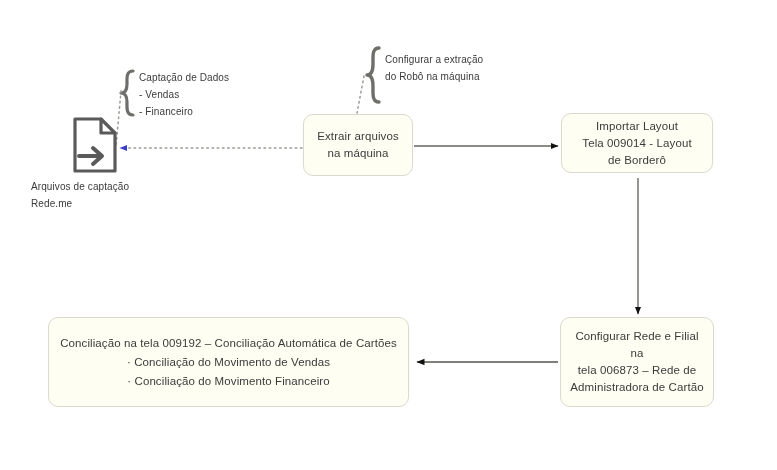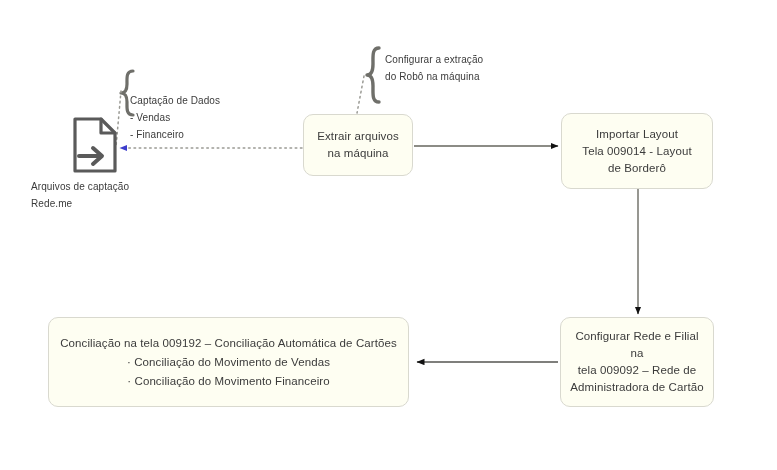--- a/index.html
+++ b/index.html
@@ -45,21 +45,21 @@
   #node-extract {
     left: 303px;
     top: 114px;
     width: 110px;
     height: 62px;
   }
   #node-import {
     left: 561px;
     top: 113px;
     width: 152px;
-    height: 76px;
+    height: 60px;
   }
   #node-configure {
     left: 560px;
     top: 317px;
     width: 154px;
     height: 90px;
   }
   #node-conciliacao {
     left: 48px;
     top: 317px;
@@ -71,23 +71,22 @@
   }
   .caption {
     position: absolute;
     color: #3b3b3b;
     font-size: 10px;
     line-height: 17px;
     white-space: pre-line;
     letter-spacing: 0.1px;
   }
   #caption-capt {
-    left: 130px;
+    left: 139px;
     top: 69px;
-    margin-top: 23px;
   }
   #caption-robo {
     left: 385px;
     top: 51px;
   }
   #caption-doc {
     left: 31px;
     top: 178px;
   }
   #doc-icon {
@@ -170,21 +169,21 @@
   </div>
 
   <div class="node" id="node-import">
     <span class="inner">Importar Layout
 Tela 009014 - Layout
 de Borderô</span>
   </div>
 
   <div class="node" id="node-configure">
     <span class="inner">Configurar Rede e Filial na
-tela 009092 – Rede de
+tela 006873 – Rede de
 Administradora de Cartão</span>
   </div>
 
   <div class="node" id="node-conciliacao">
     <span class="inner">Conciliação na tela 009192 – Conciliação Automática de Cartões
 · Conciliação do Movimento de Vendas
 · Conciliação do Movimento Financeiro</span>
   </div>
 
 </div>

